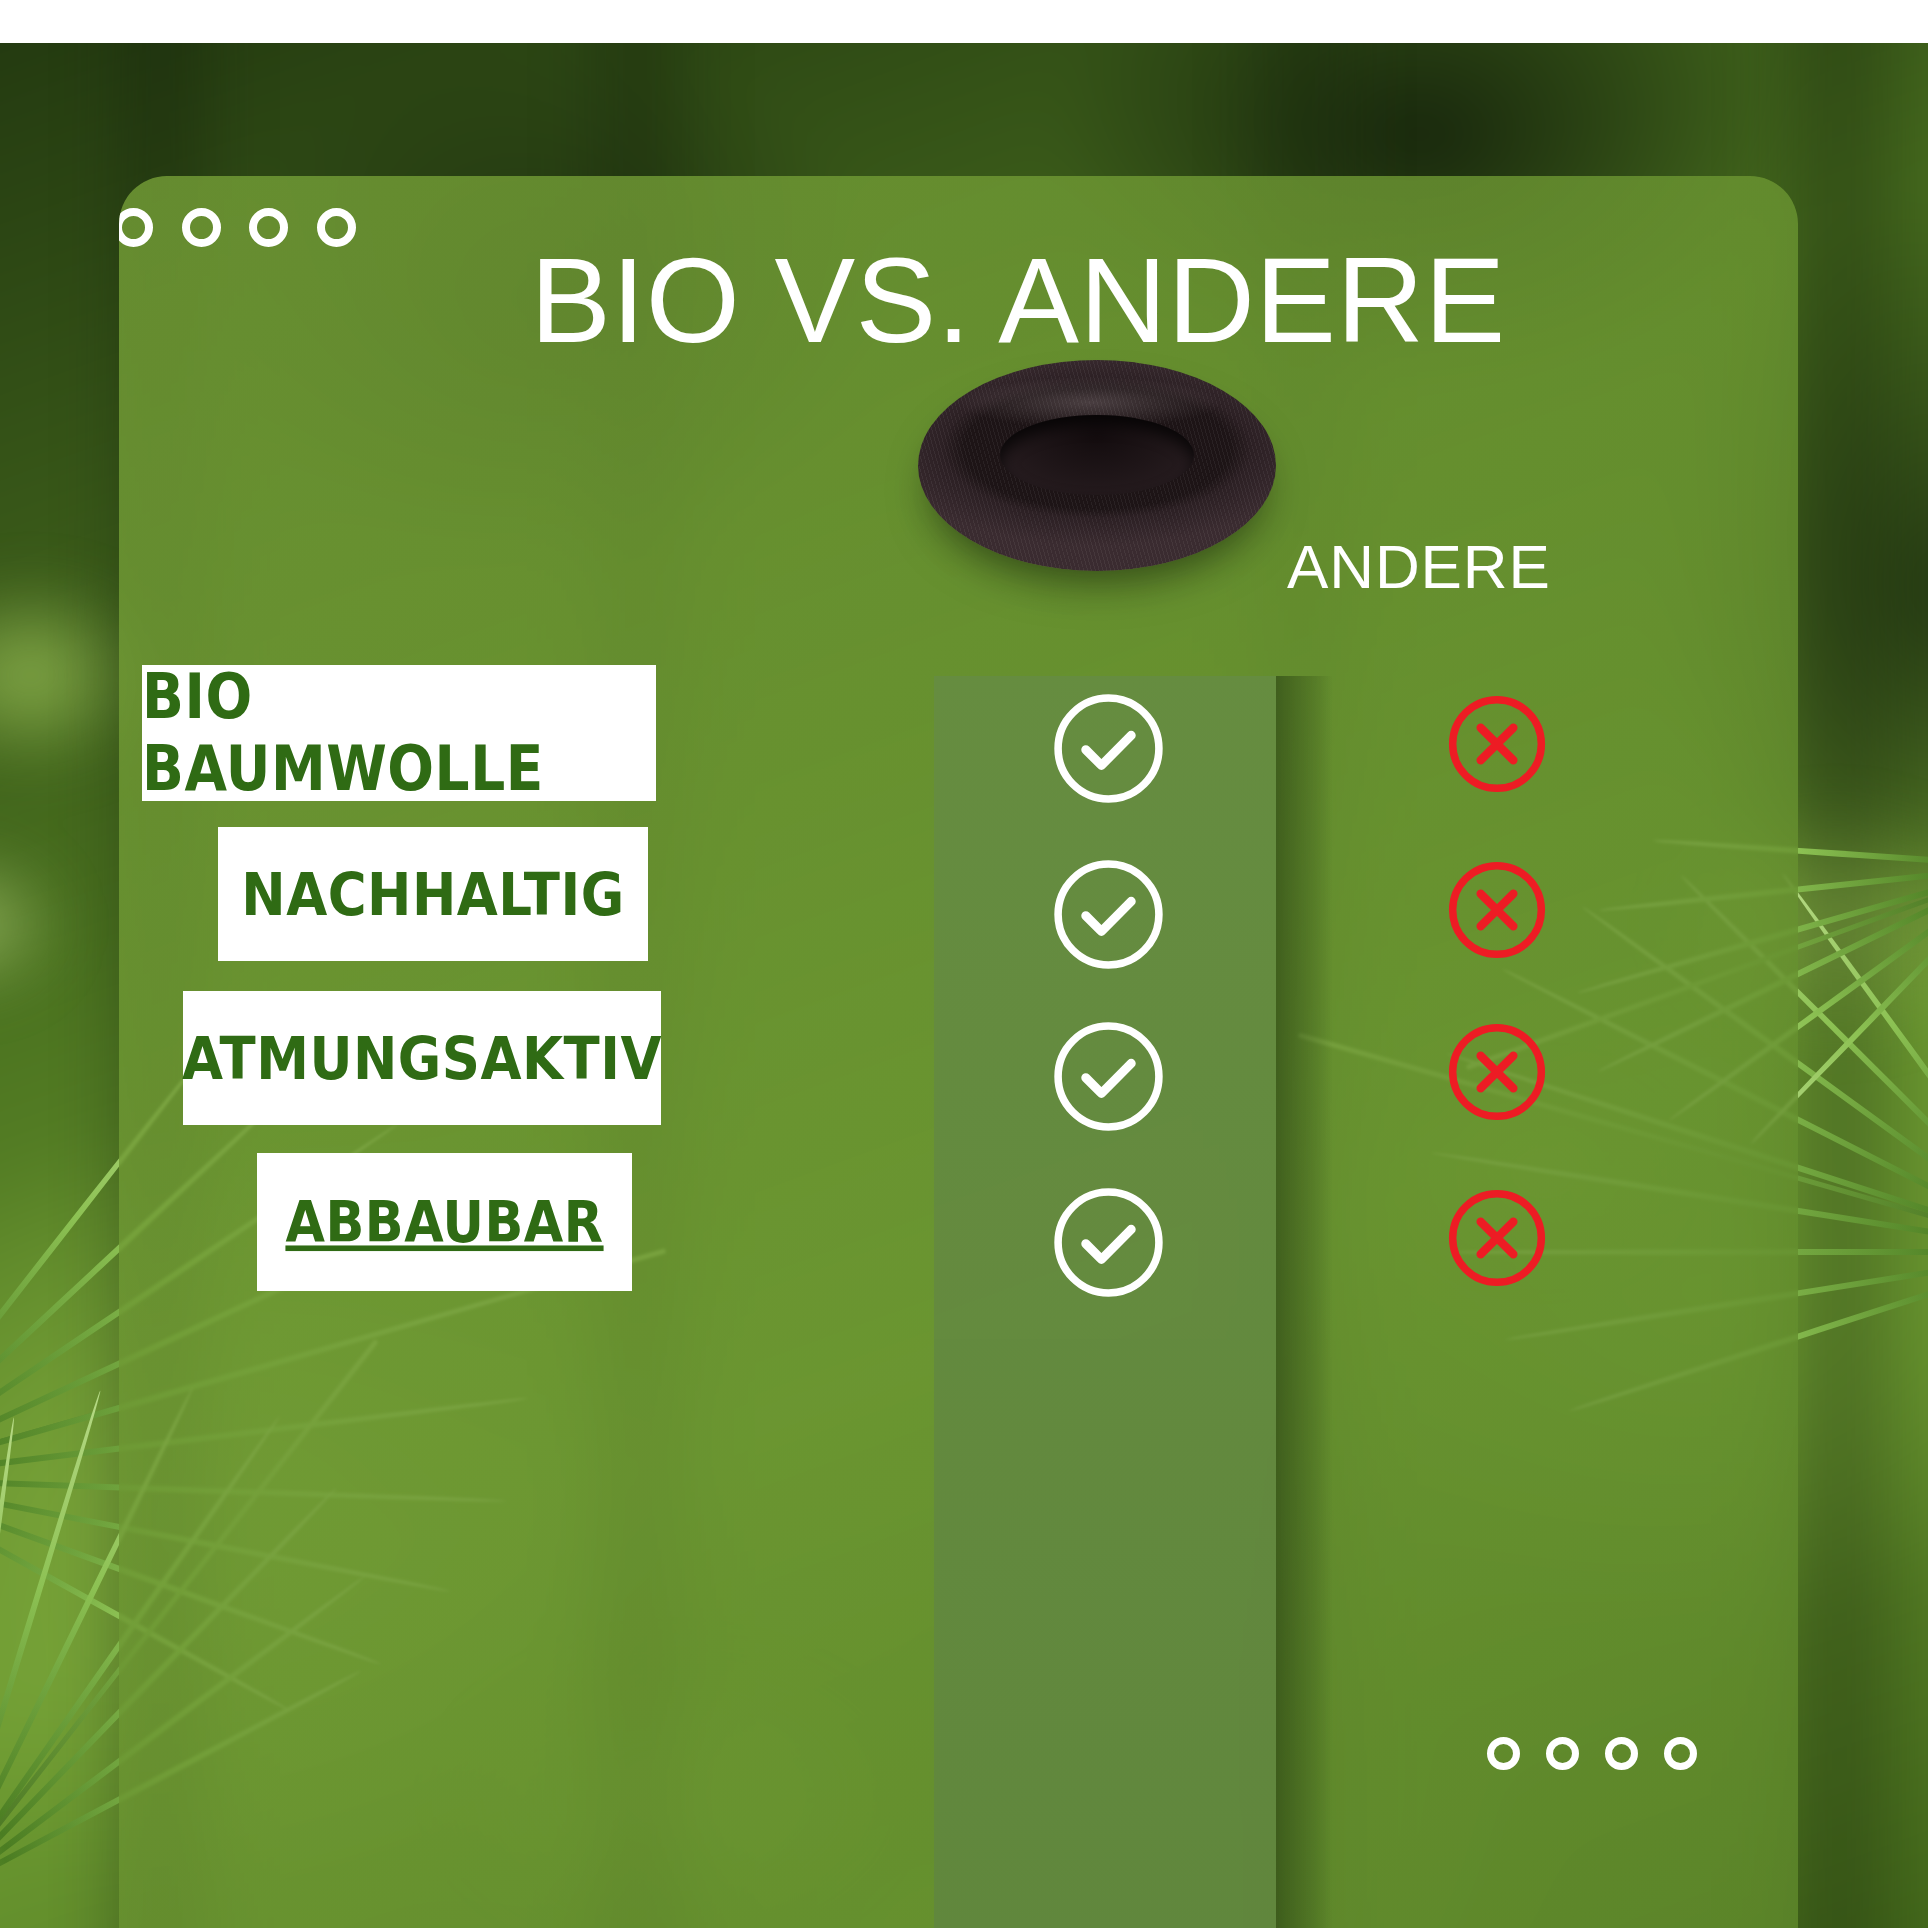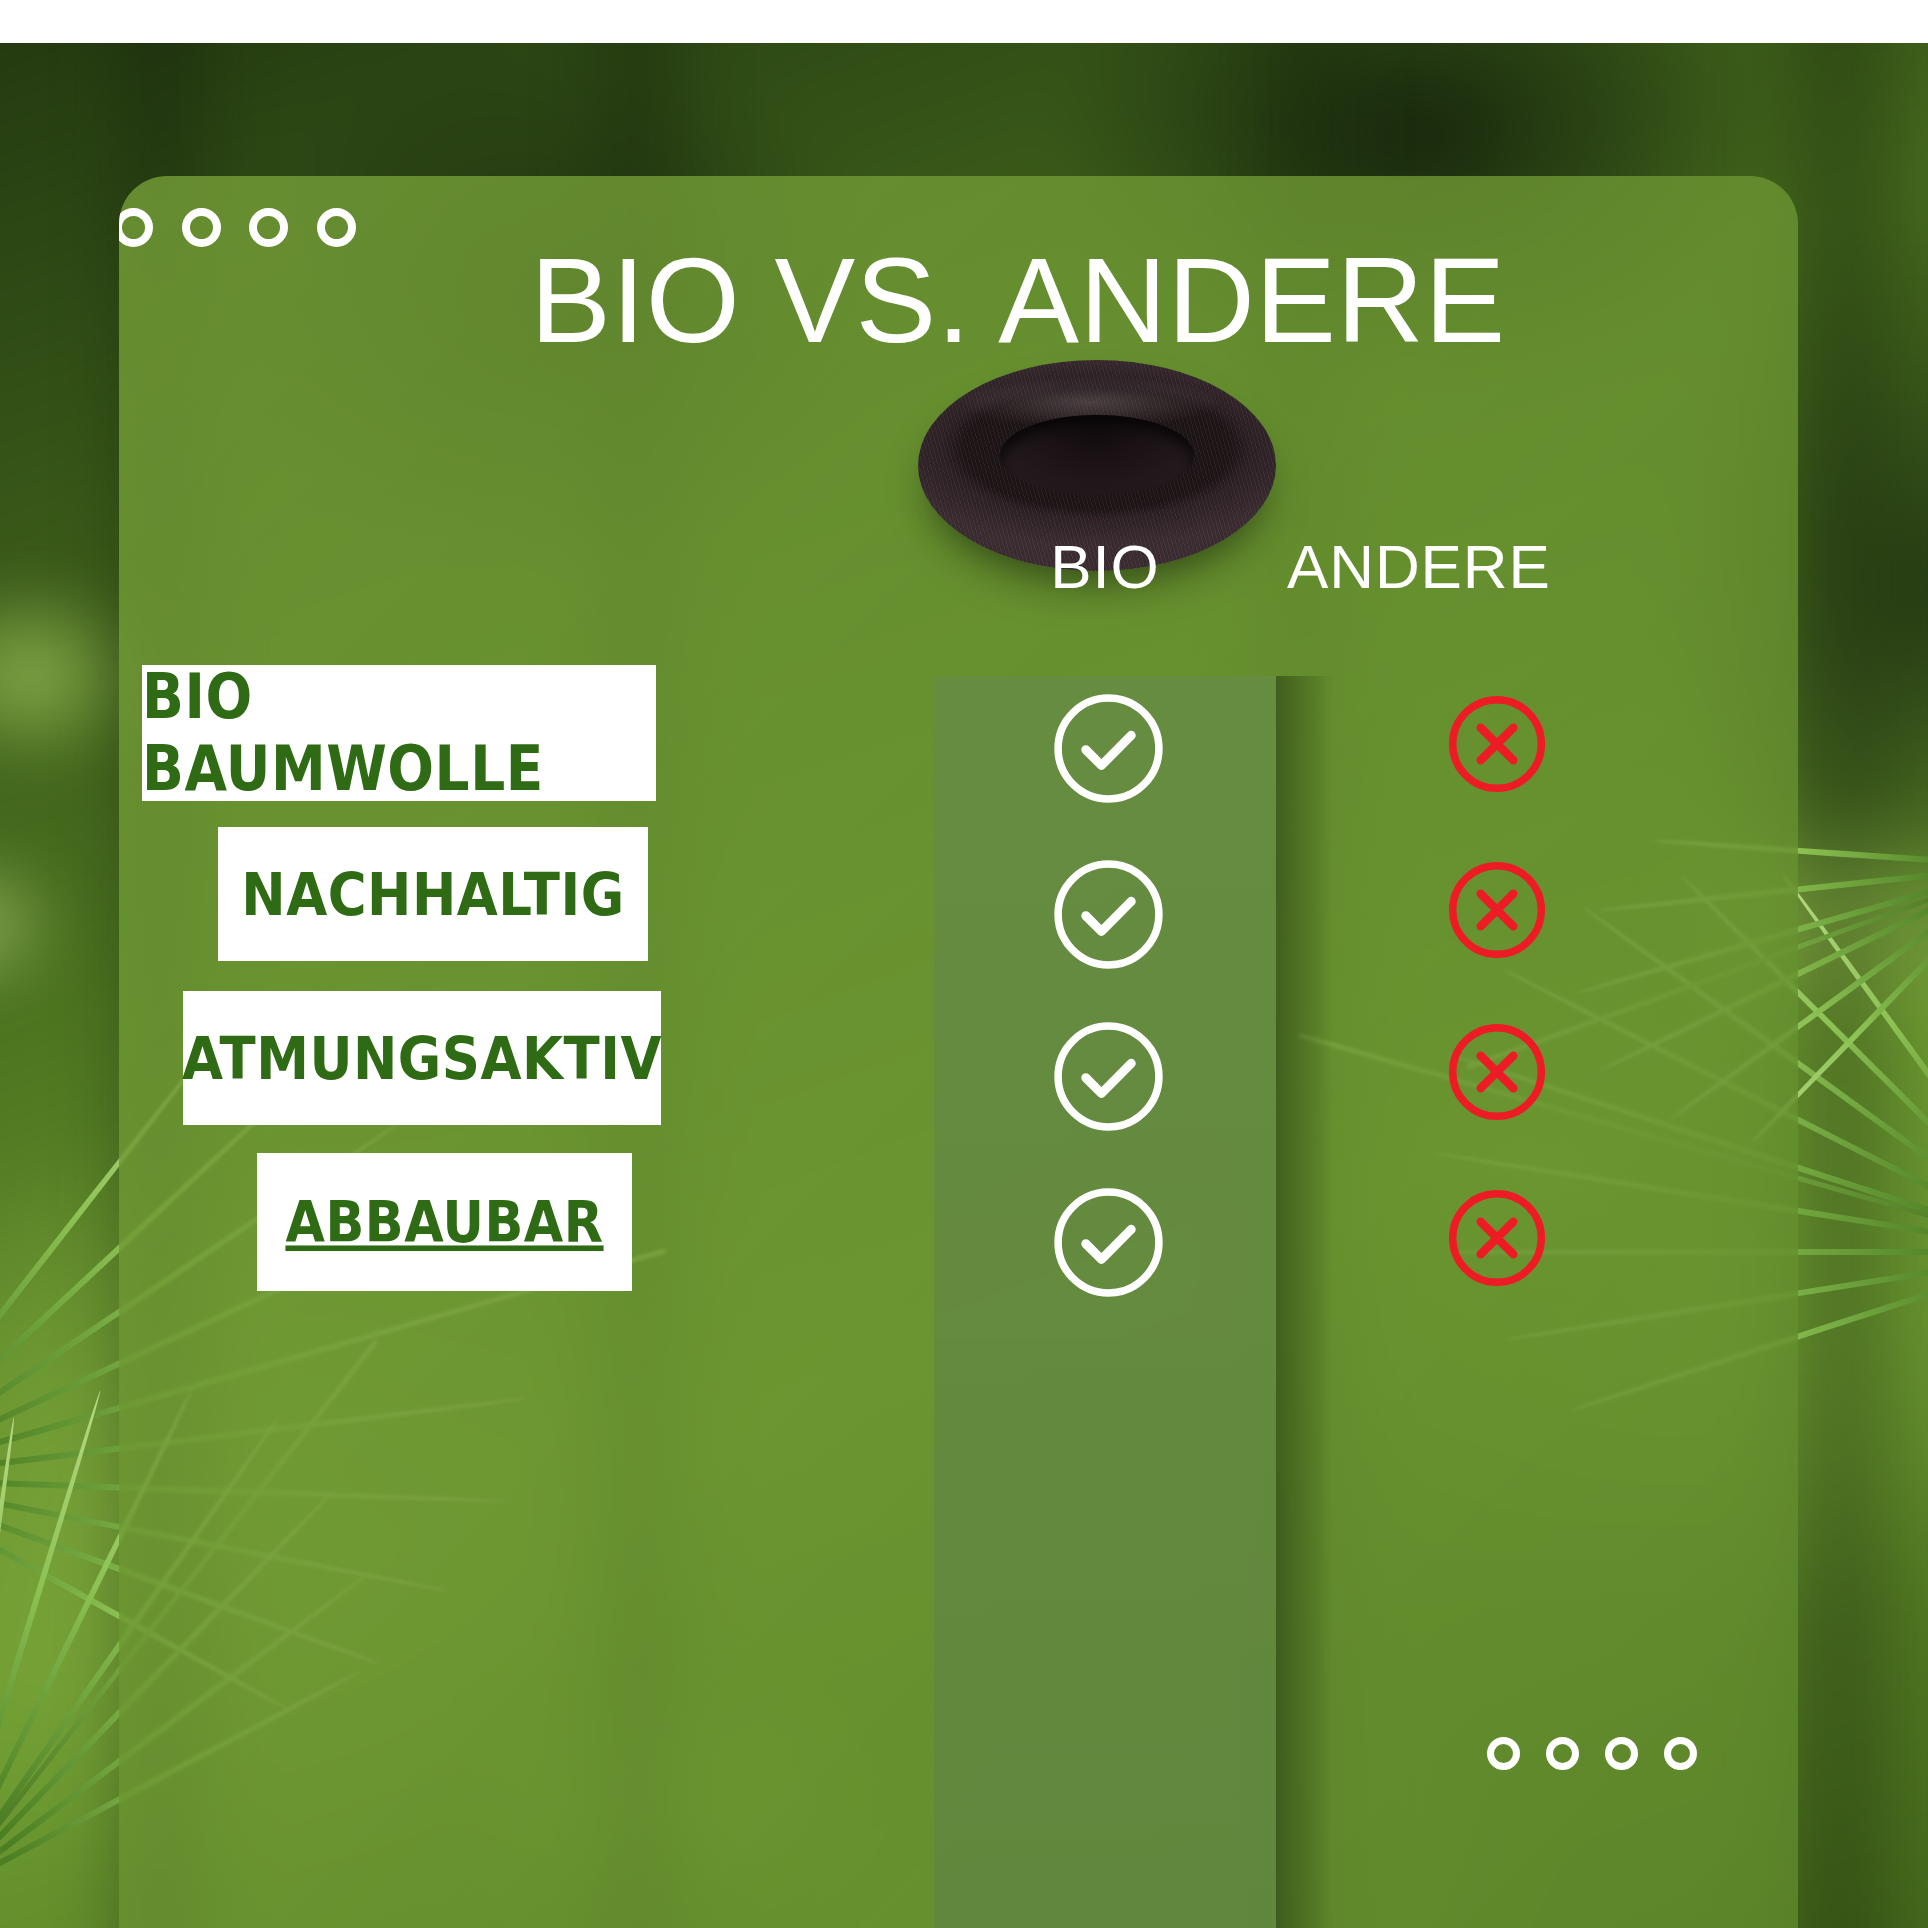--- a/index.html
+++ b/index.html
@@ -237,21 +237,20 @@
 
     <div id="title">BIO VS. ANDERE</div>
 
     <div id="product">
       <div class="band-outer"></div>
       <div class="band-tex"></div>
       <div class="hl"></div>
       <div class="band-inner"></div>
     </div>
 
-    <div class="col-head" id="head-bio">BIO</div>
     <div class="col-head" id="head-other">ANDERE</div>
 
     <div class="feat" id="feat-0">
       <span>BIO BAUMWOLLE</span>
     </div>
     <div class="feat" id="feat-2">
       <span>ATMUNGSAKTIV</span>
     </div>
     <div class="feat" id="feat-1">
       <span>NACHHALTIG</span>

